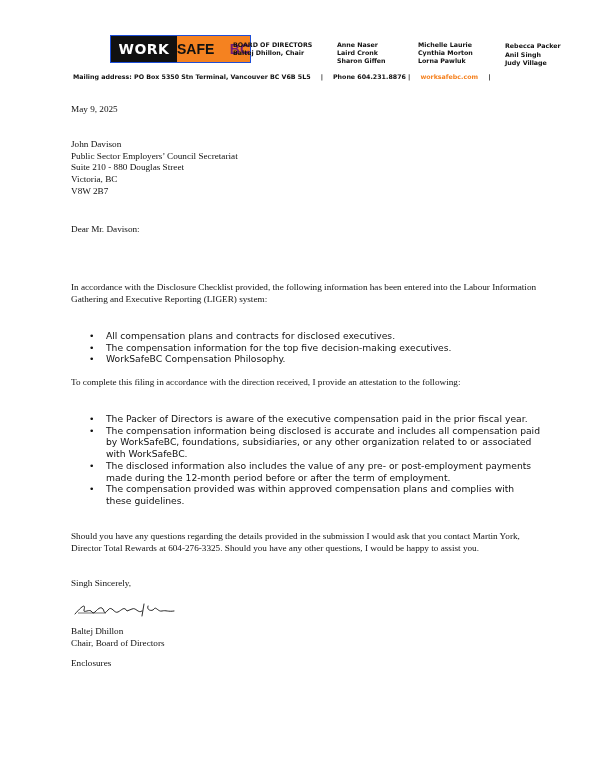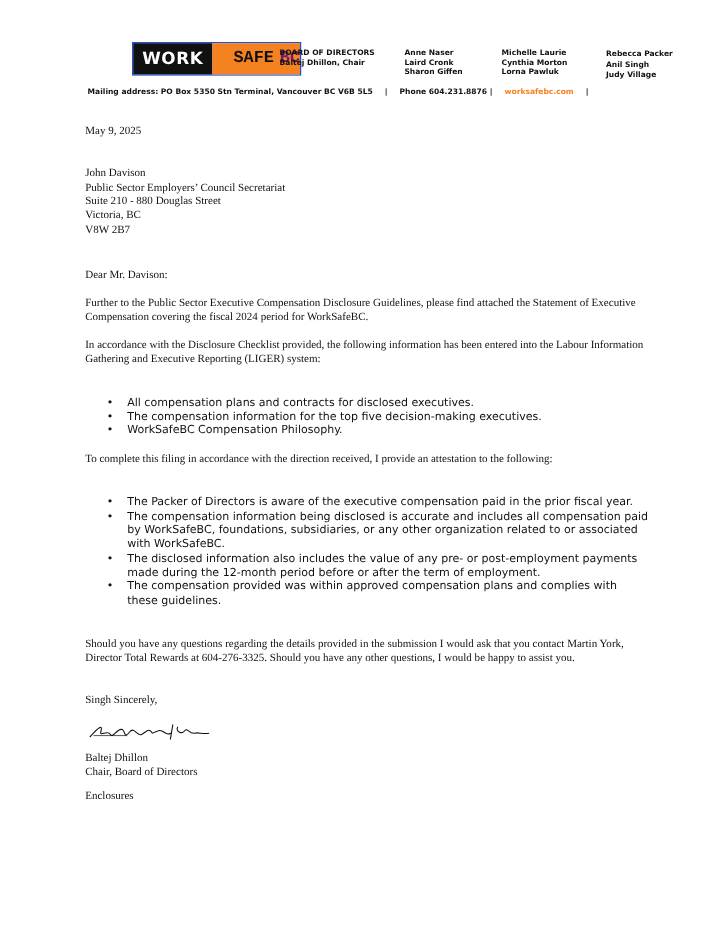--- a/index.html
+++ b/index.html
@@ -14,22 +14,22 @@
       position: absolute; left: 70px; top: 35px; width: 139px; height: 26px;
       display: flex; border: 1px solid #1d4ed8; margin-left: 40px;
     }
     .logo .work {
       background: #111111; color: #ffffff; width: 66px; height: 26px;
       display: flex; align-items: center; justify-content: center;
       font-family: "DejaVu Sans", sans-serif; font-weight: bold; font-size: 14px; letter-spacing: 0.5px;
     }
     .logo .safe {
       background: #f58220; color: #111111; flex: 1; height: 26px;
-      display: flex; align-items: center; justify-content: flex-end;
-      font-family: Liberation Mono, monospace; font-weight: bold; font-size: 14px;
+      display: flex; align-items: center; justify-content: space-between;
+      font-family: Liberation Sans, sans-serif; font-weight: bold; font-size: 14px;
     }
     .logo .safe .bc { color: #701a75; margin-left: 5px; }
 
     .hdr-small { font-family: "DejaVu Sans", sans-serif; font-size: 6.3px; font-weight: bold; line-height: 8px; color: #111; position: absolute; white-space: nowrap; }
     .board { left: 233px; top: 41px; }
     .col1 { left: 337px; top: 41px; }
     .col2 { left: 418px; top: 41px; }
     .col3 { left: 505px; top: 42px; line-height: 8.6px; }
 
     .mailing {
@@ -94,23 +94,20 @@
   <div class="txt" style="top:139px">
     <div>John Davison</div>
     <div>Public Sector Employers’ Council Secretariat</div>
     <div>Suite 210 - 880 Douglas Street</div>
     <div>Victoria, BC</div>
     <div>V8W 2B7</div>
   </div>
 
   <div class="txt" style="top:224px">Dear Mr. Davison:</div>
 
-  <div class="txt" style="top:247px">
-    <p>Further to the Public Sector Executive Compensation Disclosure Guidelines, please find attached the Statement of Executive Compensation covering the fiscal 2024 period for WorkSafeBC.</p>
-  </div>
 
   <div class="txt" style="top:282px">
     <p>In accordance with the Disclosure Checklist provided, the following information has been entered into the Labour Information Gathering and Executive Reporting (LIGER) system:</p>
   </div>
 
   <ul class="bullets" style="top:330px">
     <li><span class="dot">•</span><span>All compensation plans and contracts for disclosed executives.</span></li>
     <li><span class="dot">•</span><span>The compensation information for the top five decision-making executives.</span></li>
     <li><span class="dot">•</span><span>WorkSafeBC Compensation Philosophy.</span></li>
   </ul>

